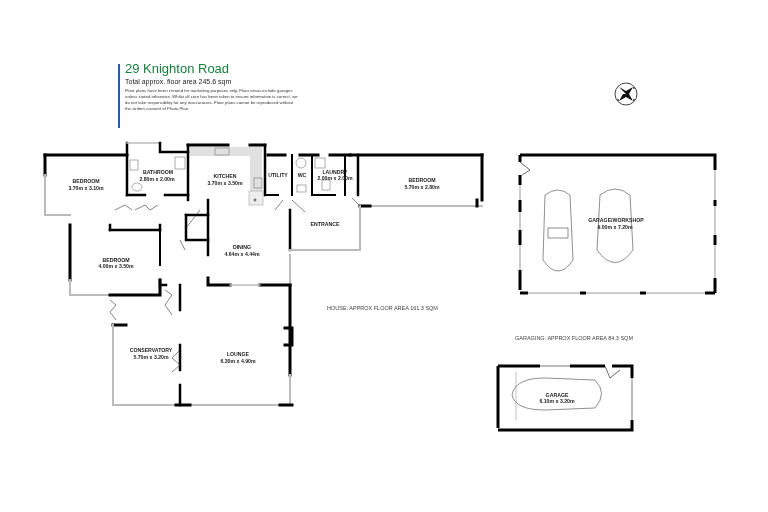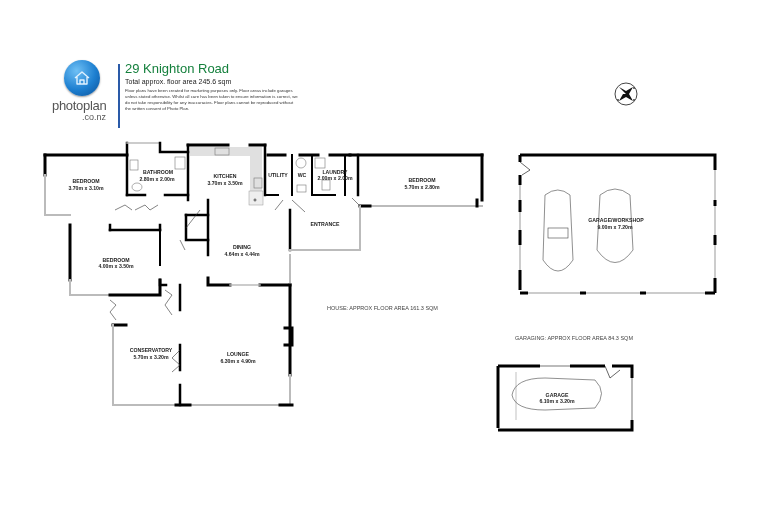--- a/index.html
+++ b/index.html
@@ -18,29 +18,20 @@
     .disclaimer { position:absolute; left:73px; top:30px; width:175px; font-size:4.3px; line-height:6px; color:#333; }
     .compass { position:absolute; left:612px; top:80px; width:28px; height:28px; }
     .plan { position:absolute; left:0; top:0; width:768px; height:512px; }
     .room-label { font-family:"Liberation Sans", sans-serif; font-size:5.2px; font-weight:bold; fill:#222; text-anchor:middle; }
     .area-label { font-family:"Liberation Sans", sans-serif; font-size:5.5px; fill:#444; }
   </style>
 </head>
 <body>
 
 <div class="header">
-  <div class="logo">
-    <div class="logo-circle">
-      <svg class="logo-house" viewBox="0 0 18 18">
-        <path d="M2 9 L9 3 L16 9 M4 8 V15 H14 V8 M7 15 V11 H11 V15" fill="none" stroke="#dff1ff" stroke-width="1.4" stroke-linejoin="round"></path>
-      </svg>
-    </div>
-    <div class="logo-text">photoplan</div>
-    <div class="logo-sub">.co.nz</div>
-  </div>
   <div class="divider"></div>
   <div class="title">29 Knighton Road</div>
   <div class="subtitle">Total approx. floor area 245.6 sqm</div>
   <div class="disclaimer">Floor plans have been created for marketing purposes only. Floor areas include garages unless stated otherwise. Whilst all care has been taken to ensure information is correct, we do not take responsibility for any inaccuracies. Floor plans cannot be reproduced without the written consent of Photo Plan.</div>
 </div>
 
 <svg class="compass" viewBox="0 0 28 28">
   <circle cx="14" cy="14" r="11" fill="none" stroke="#444" stroke-width="1"></circle>
   <path d="M14 14 L7 7 L14 11 L21 7 L17 14 L21 21 L14 17 L7 21 L11 14 Z" fill="#111"></path>
   <circle cx="6" cy="20" r="1" fill="#444"></circle>

